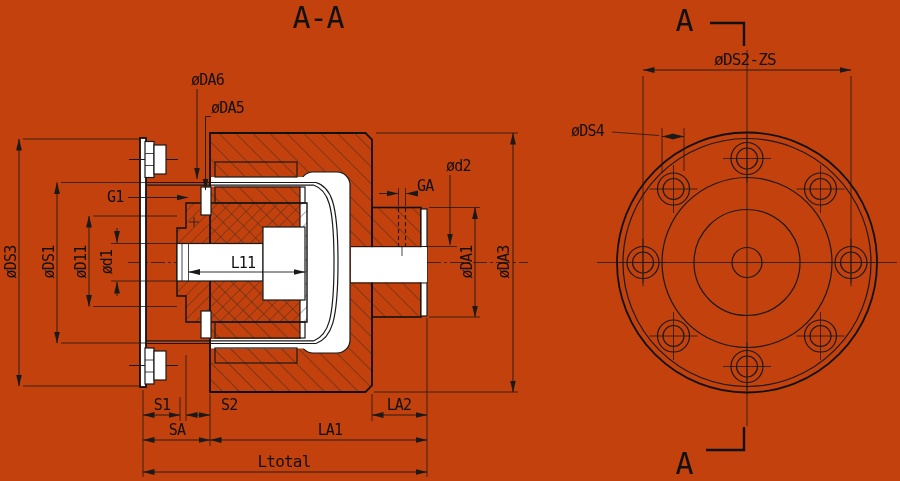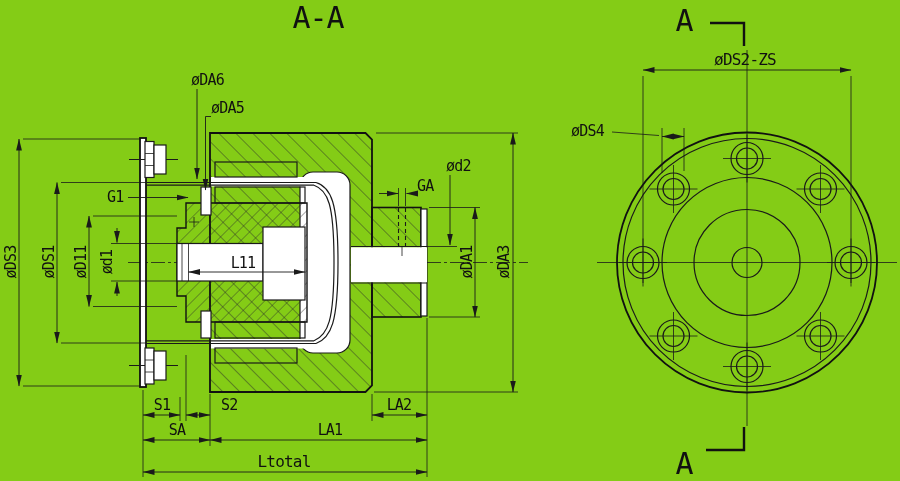--- a/index.html
+++ b/index.html
@@ -1,16 +1,16 @@
 <!DOCTYPE html>
 <html><head>
 <meta charset="utf-8">
 <style>
   html,body{margin:0;padding:0;background:#ffffff;}
-  .canvas{width:900px;height:481px;position:relative;background:#84cc16;}
+  .canvas{width:900px;height:481px;position:relative;background:#c2410c;}
   svg{display:block;}
   .lbl{font-family:"DejaVu Sans Mono",monospace;font-size:15px;fill:#111;letter-spacing:-0.8px;}
   .lbl-big{font-family:"DejaVu Sans Mono",monospace;font-size:16px;fill:#111;letter-spacing:-0.8px;}
   .lbl-title{font-family:"DejaVu Sans Mono",monospace;font-size:30px;fill:#111;letter-spacing:-1px;font-weight:400;}
   .thin{stroke:#1a1a1a;stroke-width:0.8;fill:none;}
   .med{stroke:#1a1a1a;stroke-width:1.2;fill:none;}
   .thick{stroke:#111;stroke-width:1.8;fill:none;}
   .dim{stroke:#1a1a1a;stroke-width:0.9;fill:none;}
   .cl{stroke:#1a1a1a;stroke-width:0.8;fill:none;stroke-dasharray:14 3 3 3;}
   .dash{stroke:#1a1a1a;stroke-width:1.1;fill:none;stroke-dasharray:4 3;}

